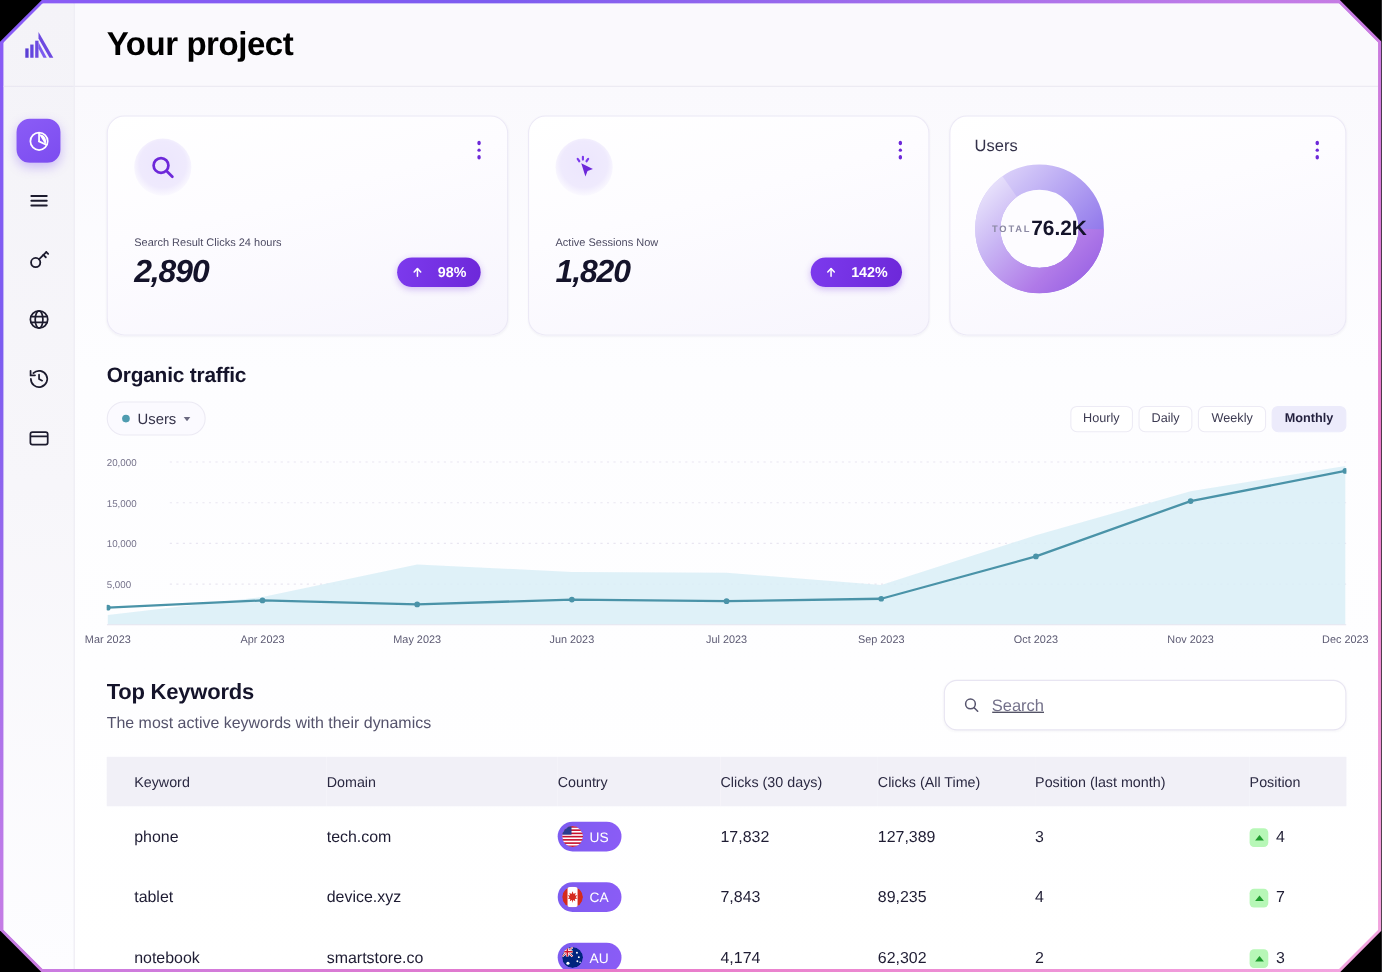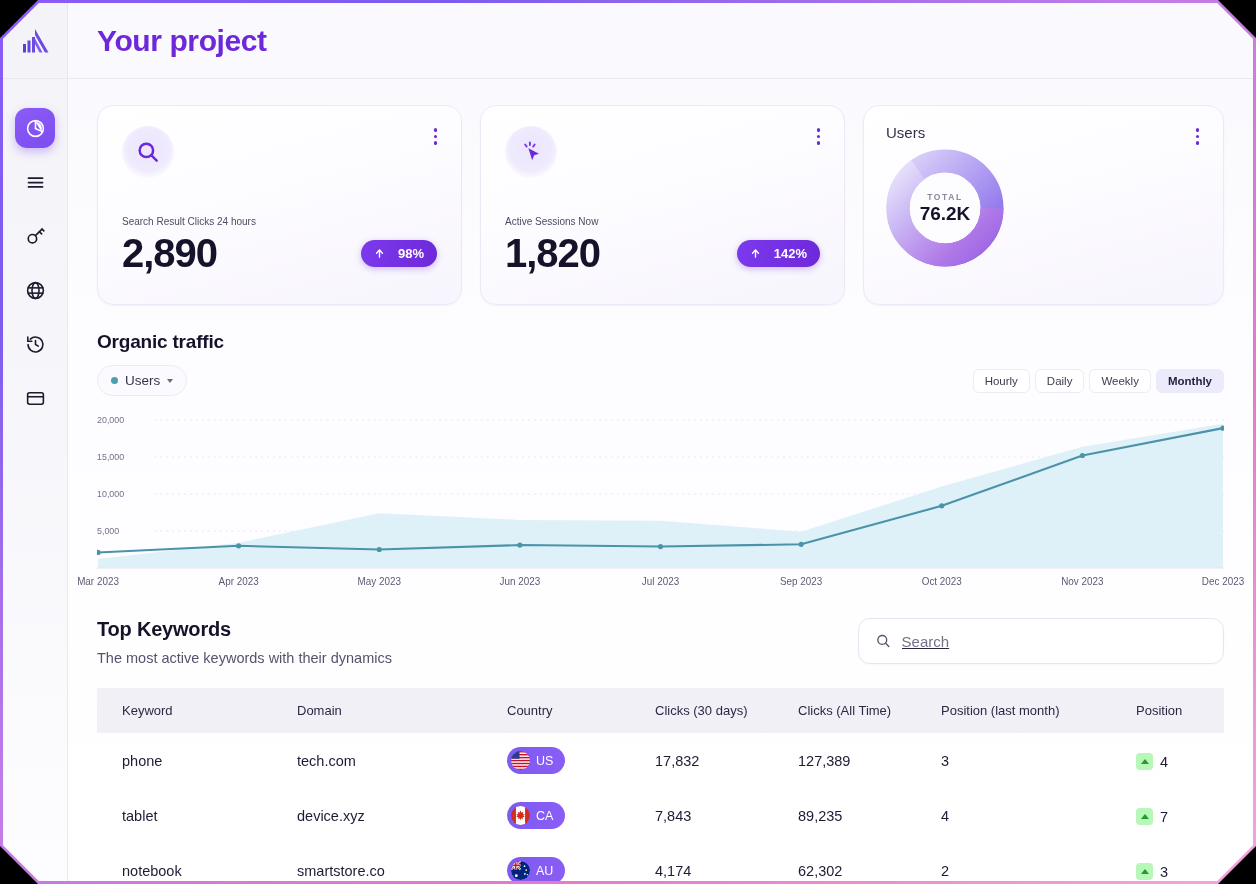--- a/index.html
+++ b/index.html
@@ -51,21 +51,21 @@
 
   
   #main { flex: 1; display: flex; flex-direction: column; min-width: 0; }
   #topbar {
     height: 76px; flex: 0 0 76px;
     display: flex; align-items: center;
     padding-left: 29px;
     border-bottom: 1px solid #e9e7f1;
     background: #faf9fd;
   }
-  #page-title { font-size: 30px; font-weight: 700; color: #6d28d9; letter-spacing: -0.4px; }
+  #page-title { font-size: 30px; font-weight: 700; color: #000000; letter-spacing: -0.4px; }
 
   #scroll-area {
     flex: 1; overflow: hidden;
     padding: 26px 29px 0 29px;
     background: linear-gradient(180deg,#faf9fd 0%, #fdfdff 260px, #ffffff 100%);
   }
 
   
   #cards { display: flex; gap: 18px; }
   .stat-card {
@@ -80,38 +80,38 @@
     background: radial-gradient(circle at 50% 45%, #ece6fd 0%, #efeafd 55%, rgba(240,236,253,0) 78%);
     display: flex; align-items: center; justify-content: center;
   }
   .kebab {
     position: absolute; top: 22px; right: 24px;
     display: flex; flex-direction: column; gap: 3px; cursor: pointer;
   }
   .kebab i { width: 3.5px; height: 3.5px; border-radius: 50%; background: #6d28d9; display:block; }
   .card-label { font-size: 10px; color: #4d4b63; margin-top: 38px; }
   .card-row { display: flex; align-items: center; justify-content: space-between; margin-top: 4px; }
-  .card-value { font-size: 40px; font-weight: 700; color: #14132a; letter-spacing: -1px; }
+  .card-value { font-size: 29px; font-weight: 700; color: #14132a; letter-spacing: -1px; font-style: italic; }
   .pill-delta {
     background: linear-gradient(100deg,#7c3aed,#6d28d9);
     color: #fff; font-size: 13px; font-weight: 600;
     border-radius: 999px; padding: 6px 13px;
     display: flex; align-items: center; gap: 13px;
     box-shadow: 0 2px 7px rgba(109,40,217,.3);
   }
 
   
   #users-card { padding: 18px 22px; }
   #users-card-title { font-size: 15px; color: #33314a; font-weight: 500; }
   #donut-row { display: flex; align-items: center; margin-top: 8px; gap: 22px; }
   #donut { position: relative; width: 118px; height: 118px; flex: 0 0 118px; }
   #donut-center {
     position: absolute; inset: 24px; border-radius: 50%;
     background: #fdfcff;
-    display: flex; flex-direction: column; align-items: center; justify-content: center;
+    display: flex; flex-direction: row; align-items: center; justify-content: center;
   }
   #donut-total-label { font-size: 8.5px; letter-spacing: 1.6px; color: #8b89a3; font-weight: 600; }
   #donut-total-value { font-size: 19px; font-weight: 700; color: #14132a; margin-top: 1px; }
   .legend-item { margin-bottom: 14px; }
   .legend-head { display: flex; align-items: center; gap: 8px; }
   .legend-dot { width: 8px; height: 8px; border-radius: 50%; }
   .legend-name { font-size: 14px; color: #45435c; }
   .legend-val { font-size: 22px; font-weight: 700; color: #14132a; margin-top: 1px; letter-spacing: -.3px; }
 
   

